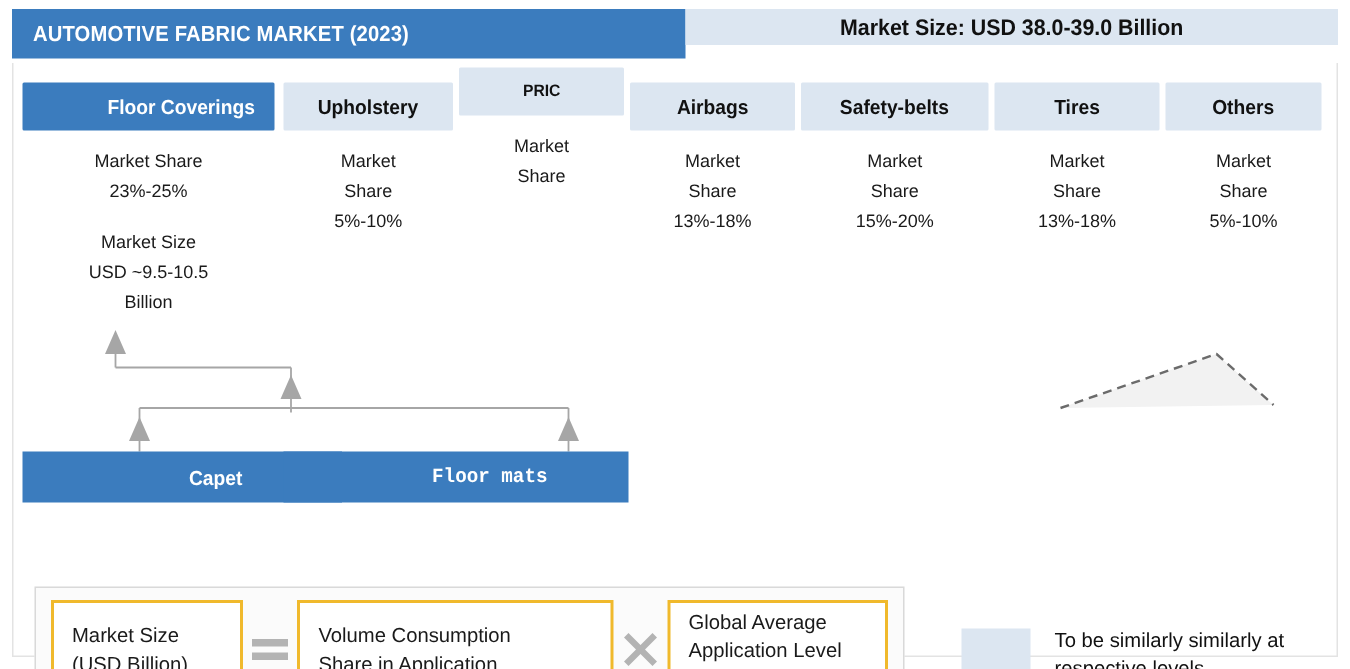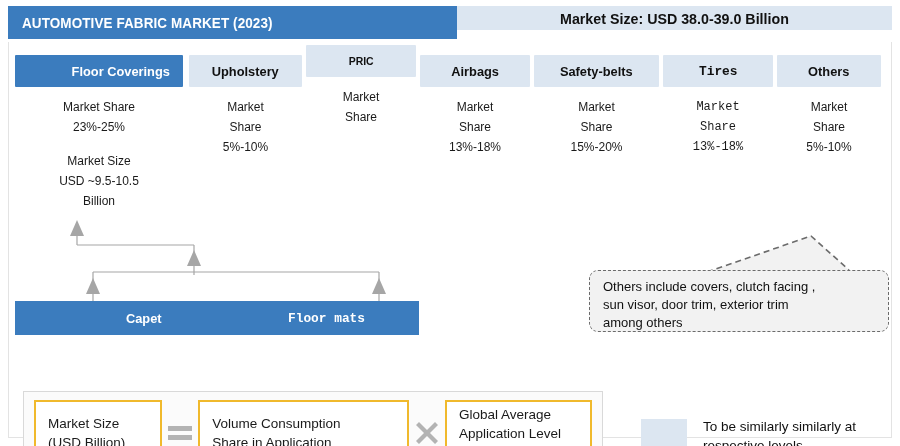--- a/index.html
+++ b/index.html
@@ -174,21 +174,21 @@
       </div>
       <div class="cat-body">
         <div class="blk">
           <div>Market</div>
           <div>Share</div>
           <div>15%-20%</div>
         </div>
       </div>
     </div>
 
-    <div class="cat" style="left:654px;top:13px;width:110px;font-family:Liberation Mono, monospace;">
+    <div class="cat" style="left:654px;top:13px;width:110px;">
       <div class="cat-head secondary">
         <span class="lbl">Tires</span>
       </div>
       <div class="cat-body">
         <div class="blk">
           <div>Market</div>
           <div>Share</div>
           <div>13%-18%</div>
         </div>
       </div>
@@ -233,25 +233,20 @@
     <div class="node" style="left:6px;top:259px;width:168px;">
       <span>Capet</span>
     </div>
     <div class="node" style="left:180px;top:259px;width:185px;font-family:Liberation Mono, monospace;">
       <span>Floor mats</span>
     </div>
 
     <svg class="callout-tail" viewBox="0 0 160 46">
       <path d="M8,44 L112,8 L150,42" fill="#f2f2f2" stroke="#6b6b6b" stroke-width="1.6" stroke-dasharray="6 4" stroke-linejoin="round"></path>
     </svg>
-    <div class="callout">
-      <p>Others include covers, clutch facing ,</p>
-      <p>sun visor, door trim, exterior trim</p>
-      <p>among others</p>
-    </div>
 
     <div class="formula">
       <div class="fbox b1">
         <p>
           <span>Market Size</span><br>
           <span>(USD Billion)</span>
         </p>
       </div>
       <div class="op">
         <svg width="26" height="20" viewBox="0 0 26 20" aria-hidden="true">

